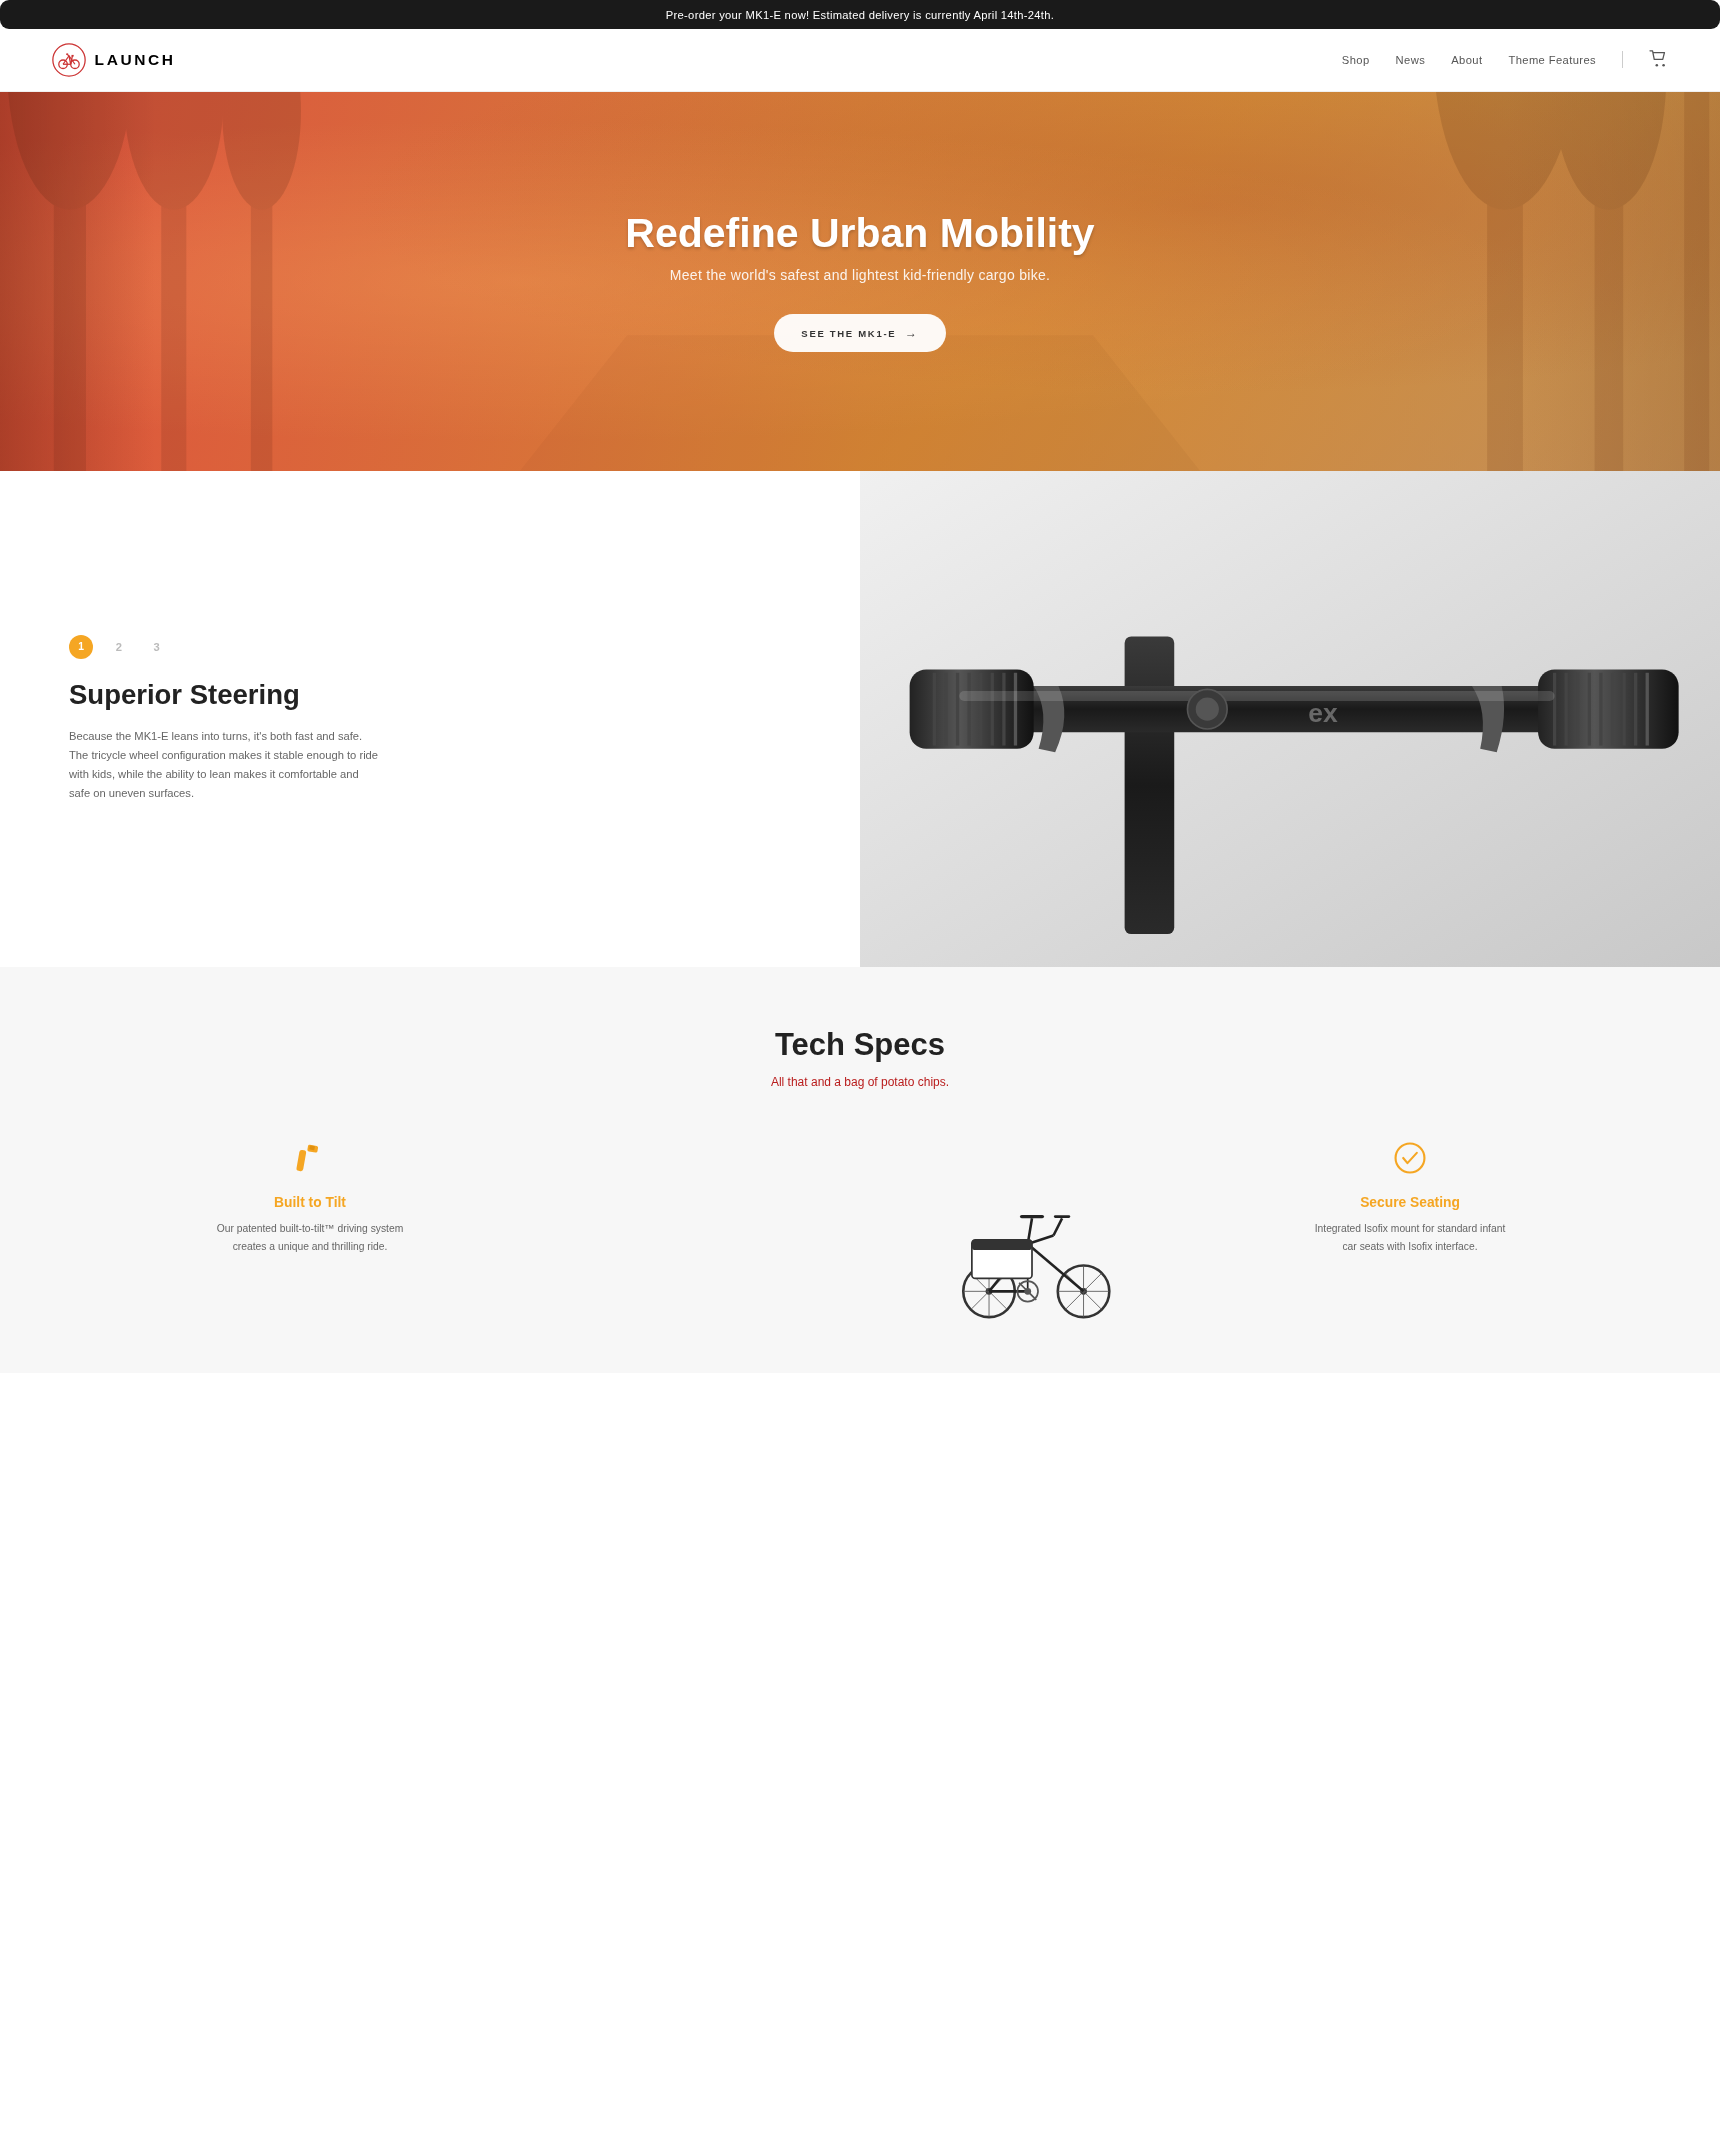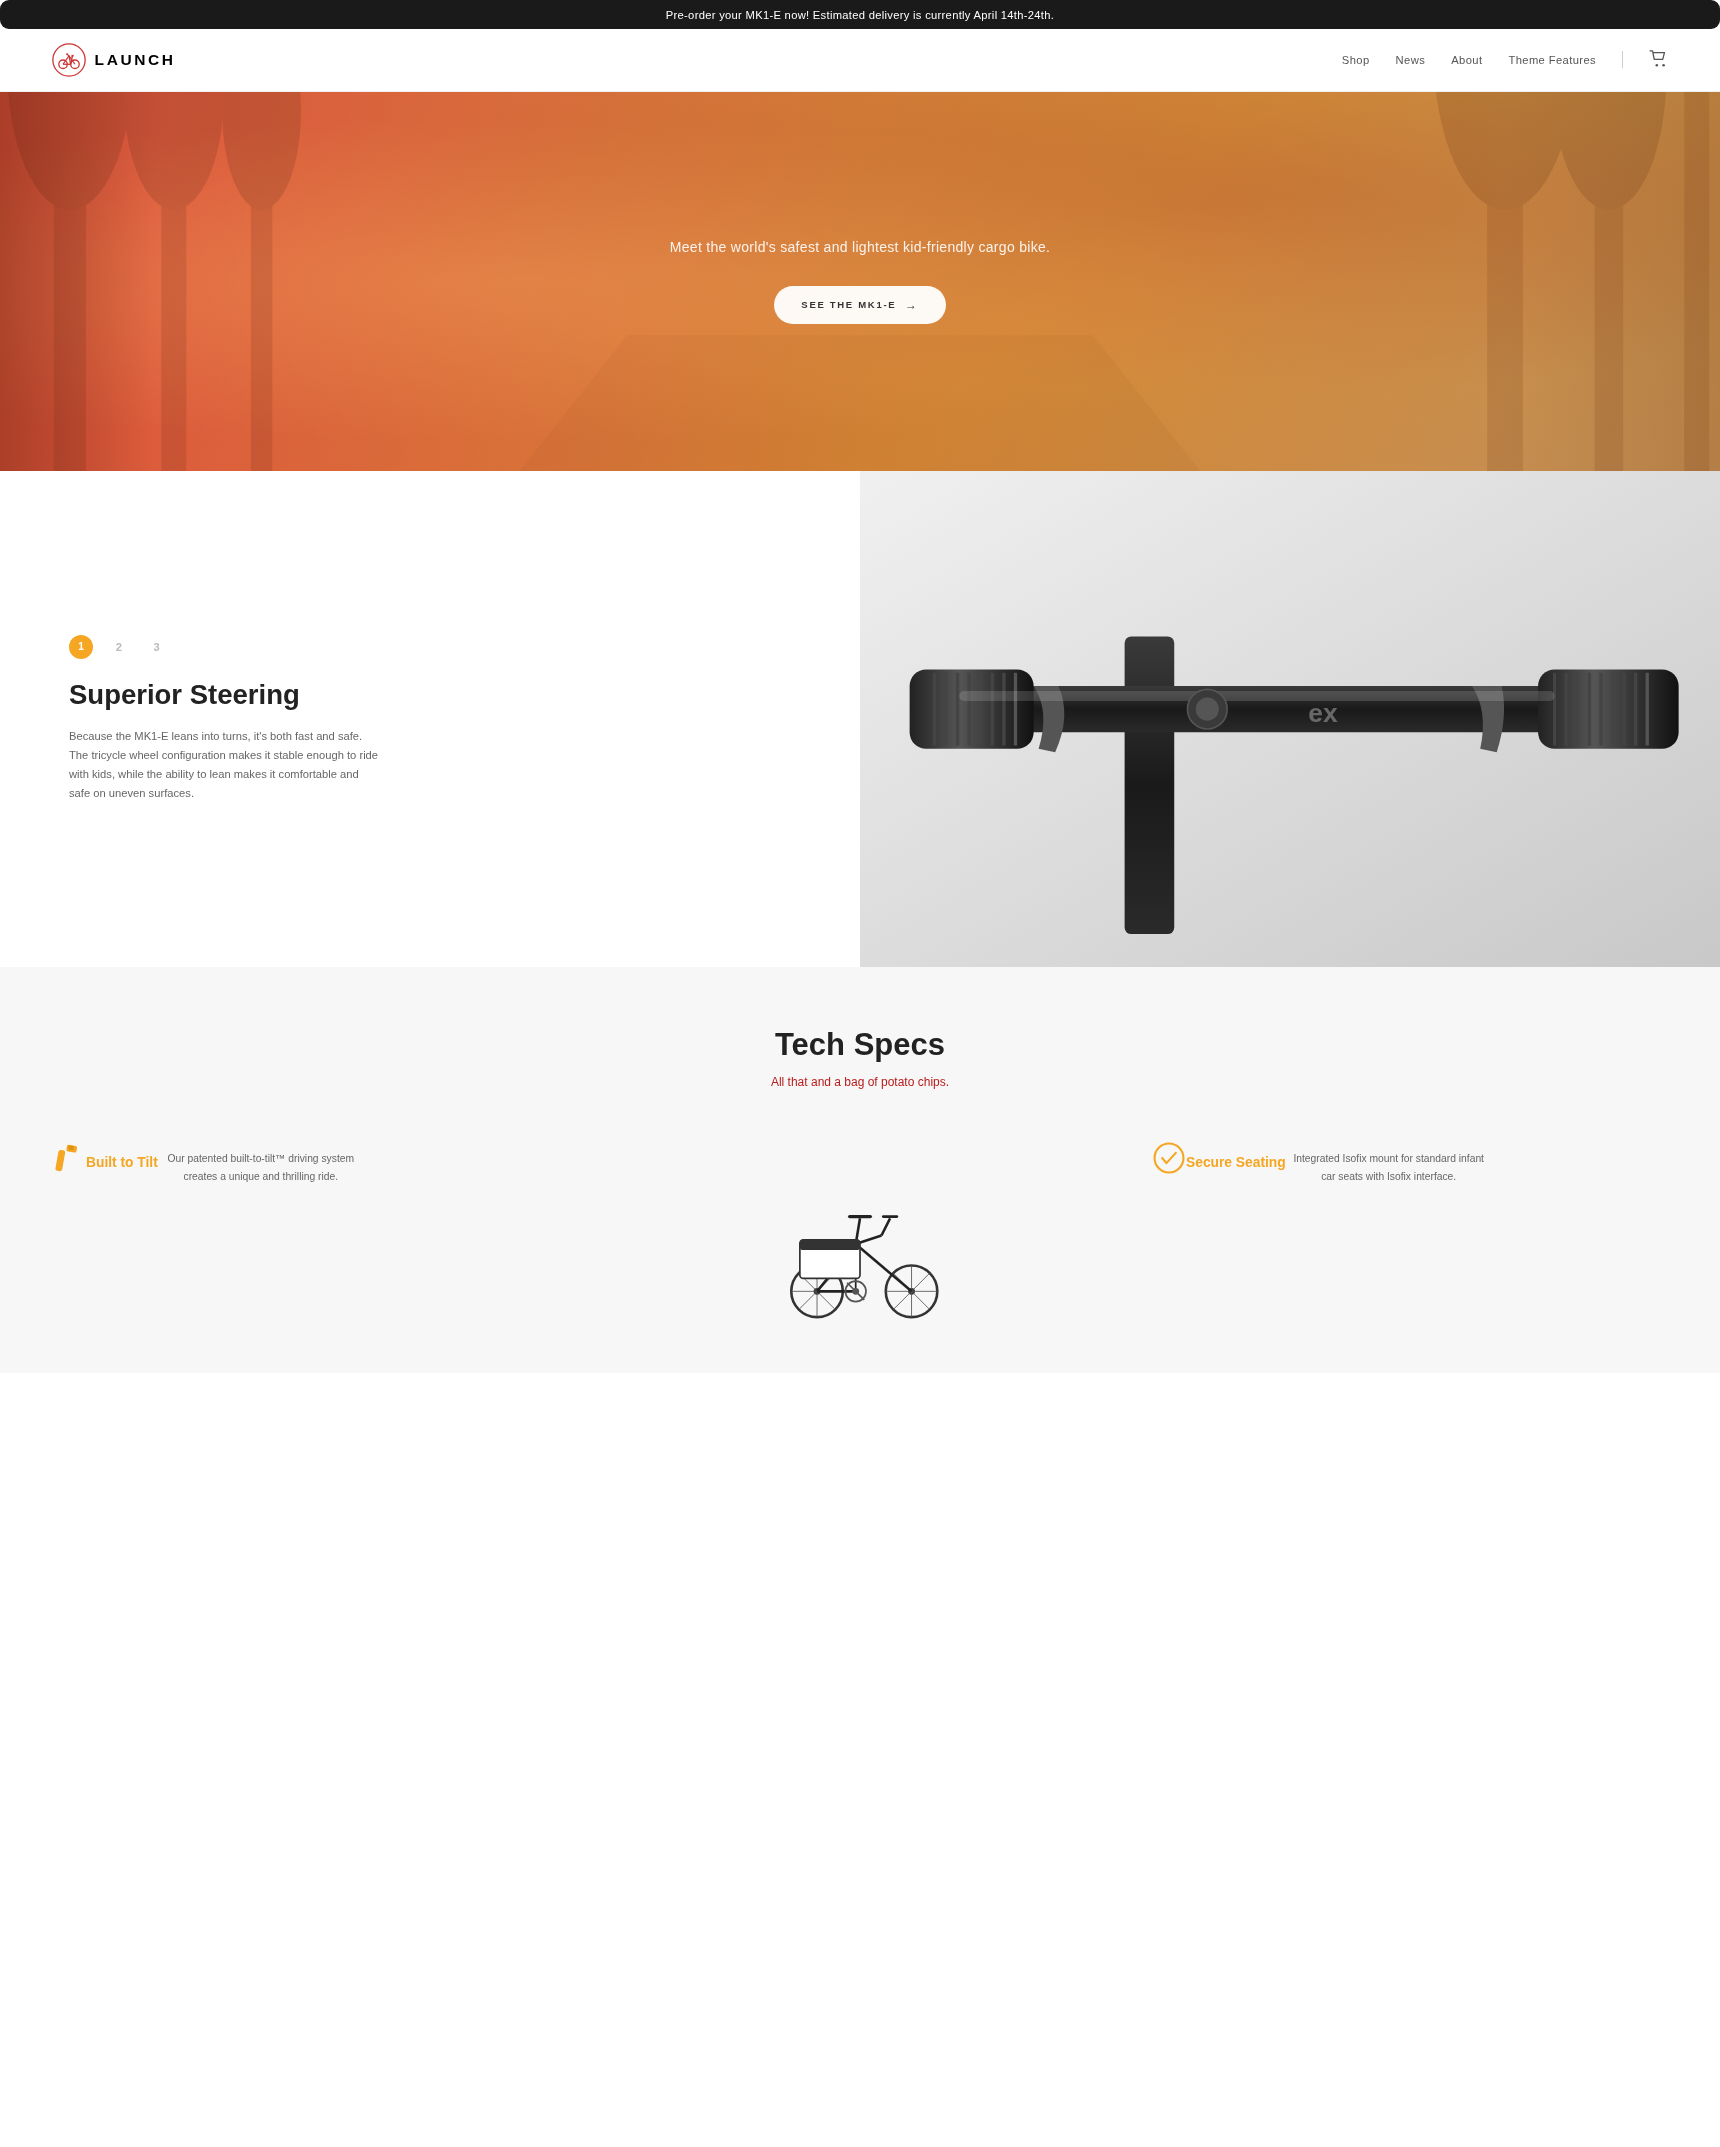--- a/index.html
+++ b/index.html
@@ -219,21 +219,21 @@
       margin-bottom: 52px;
     }
     .specs-grid {
       display: grid;
       grid-template-columns: 1fr 1fr 1fr;
       gap: 34px;
       align-items: start;
     }
     .spec-item {
       display: flex;
-      flex-direction: row;
+      flex-direction: column;
       align-items: center;
     }
     .spec-icon {
       font-size: 31px;
       margin-bottom: 12px;
       color: #f5a623;
     }
     .spec-title {
       font-size: 13.8px;
       font-weight: 700;
@@ -318,20 +318,21 @@
     <rect x="890" y="90" width="16" height="290" fill="#6a3010"></rect>
     <ellipse cx="898" cy="105" rx="32" ry="75" fill="#4a2008"></ellipse>
     <rect x="940" y="100" width="14" height="270" fill="#6a3010"></rect>
 
     <path d="M 200 440 L 350 250 L 610 250 L 760 440 Z" fill="rgba(80,30,10,0.3)"></path>
 
     <rect x="0" y="380" width="960" height="60" fill="rgba(60,20,5,0.2)"></rect>
   </svg>
 
   <div class="hero-content">
+    <h1 class="hero-title">Redefine Urban Mobility</h1>
     <p class="hero-subtitle">Meet the world's safest and lightest kid-friendly cargo bike.</p>
     <button class="hero-cta">
       <span>SEE THE MK1-E</span>
       <span class="hero-arrow">→</span>
     </button>
   </div>
 </section>
 
 <section class="features-section">
   <div class="features-content">

